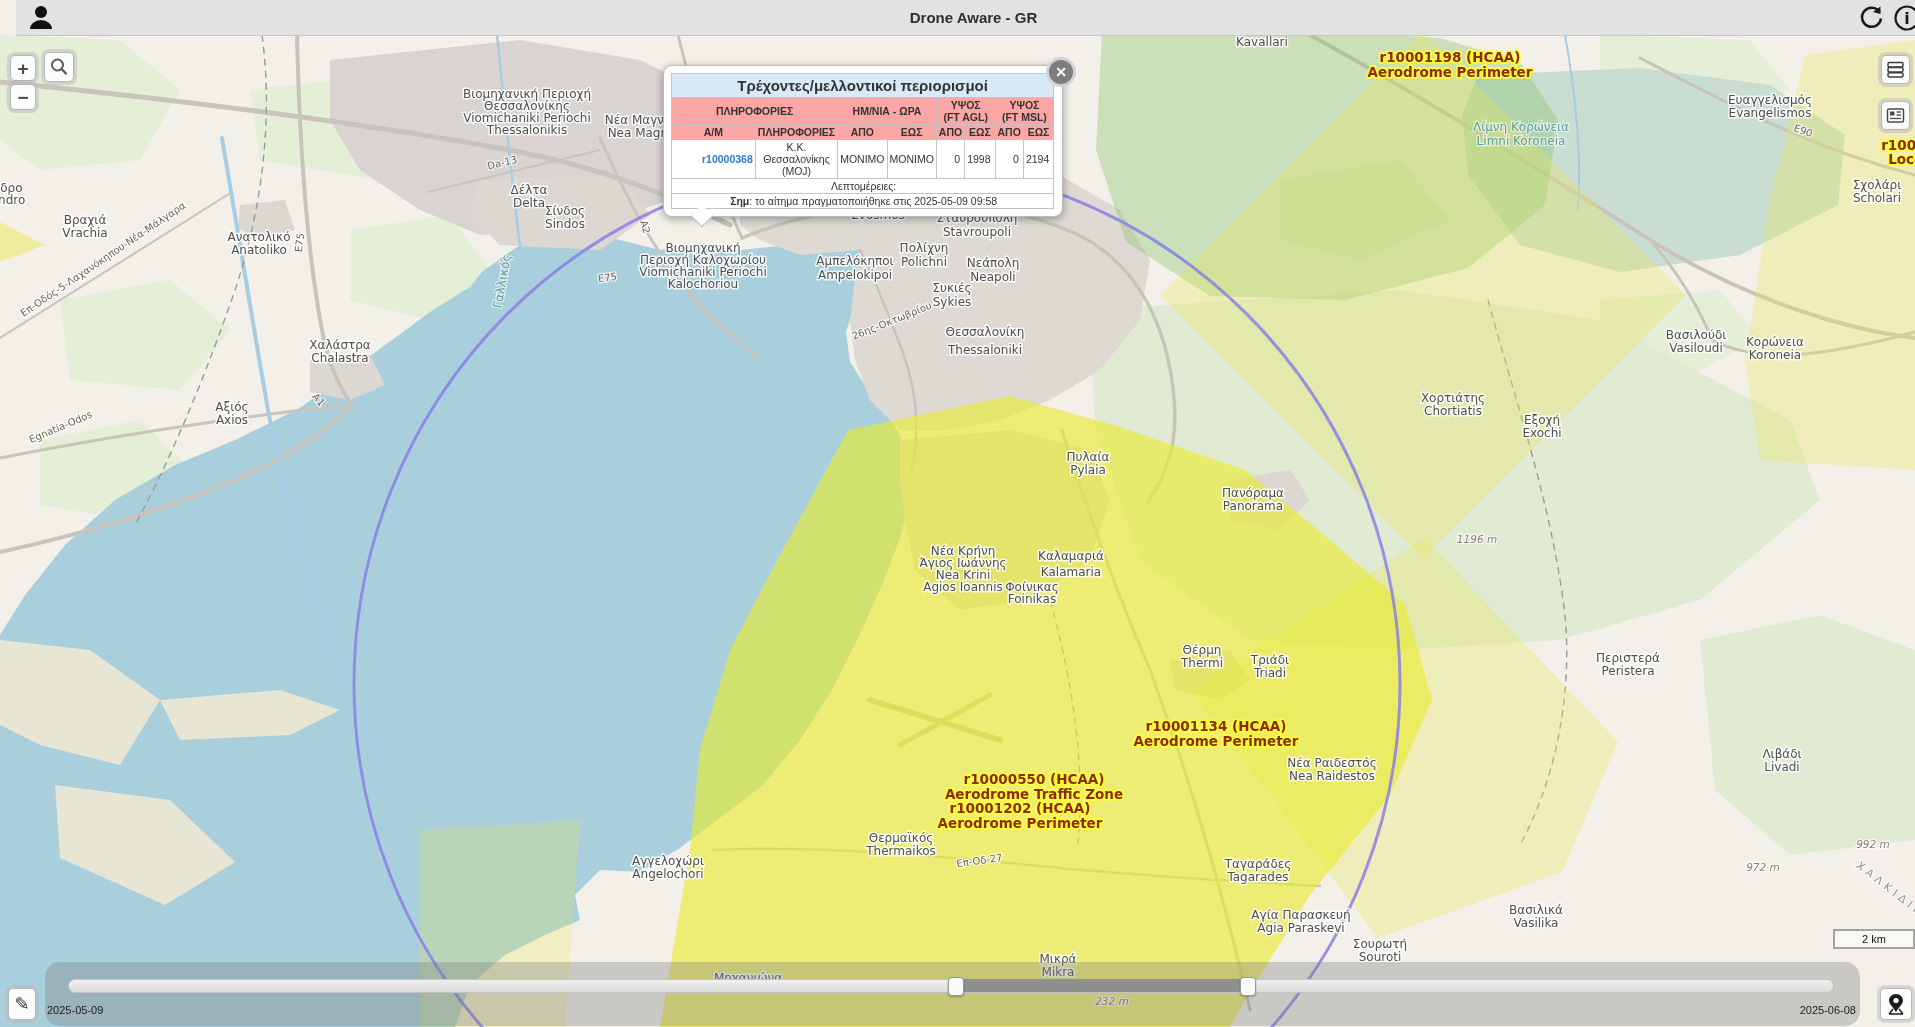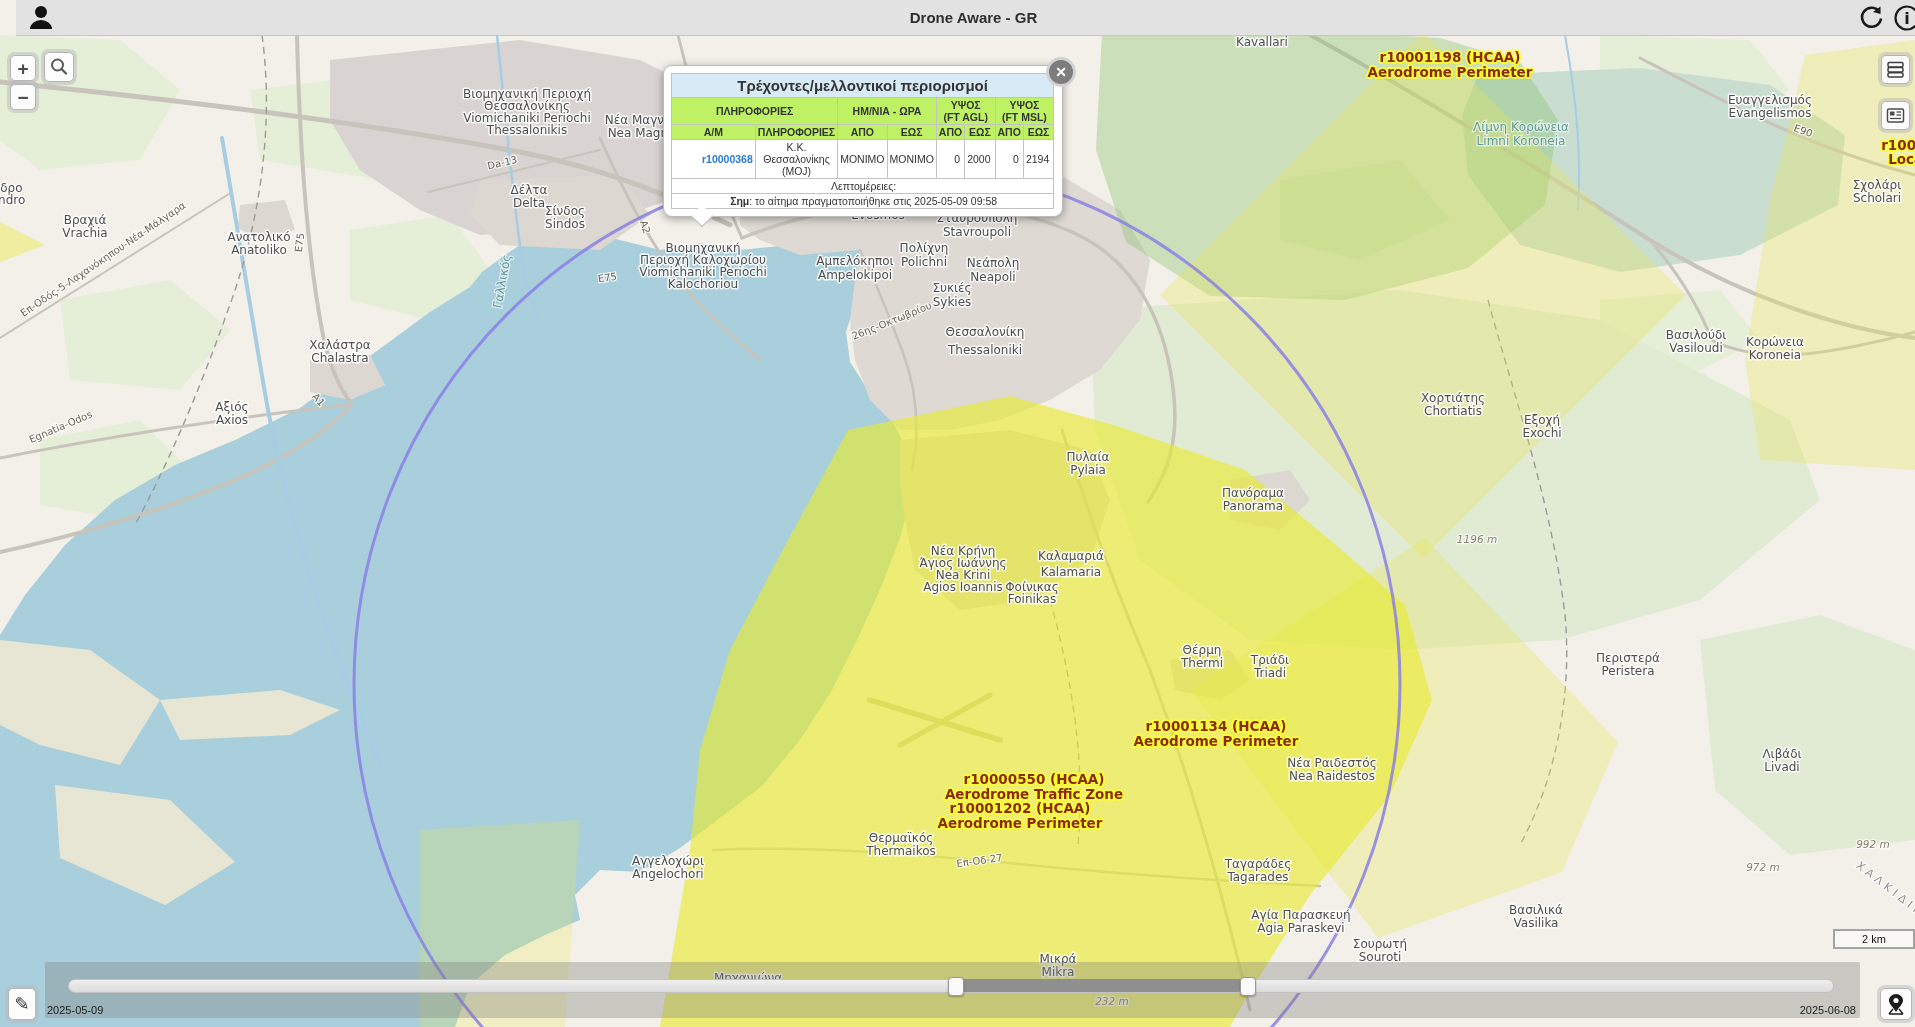--- a/index.html
+++ b/index.html
@@ -36,27 +36,27 @@
   .popup{position:absolute;left:663px;top:65px;width:384px;background:#fff;z-index:40;
          border:1px solid #bbb;border-radius:9px;box-shadow:0 2px 8px rgba(0,0,0,.35);padding:7px;}
   .popup .tail{position:absolute;bottom:-8px;left:30px;width:15px;height:15px;background:#fff;
          border-right:1px solid #bbb;border-bottom:1px solid #bbb;transform:rotate(45deg);}
   .popup-close{position:absolute;right:-14px;top:-9px;width:24px;height:24px;border-radius:50%;
          background:#7d7d7d;border:3px solid #d2d2d2;color:#fff;font-size:14px;font-weight:bold;
          display:flex;align-items:center;justify-content:center;cursor:pointer;z-index:41;}
   table.restr{border-collapse:collapse;width:370px;font-size:10.5px;color:#333;}
   table.restr th,table.restr td{border:1px solid #c3c3c3;padding:1px 2px;text-align:center;}
   table.restr .t-title{background:#d9eaf7;font-weight:600;font-size:15px;padding:3px 2px;}
-  table.restr .t-head{background:#bef264;font-weight:bold;}
+  table.restr .t-head{background:#fca5a5;font-weight:bold;}
   table.restr td.num{text-align:right;padding-right:4px;}
   table.restr td.left{text-align:center;padding-left:4px;}
   a.restr-link{color:#2b7bd0;text-decoration:none;font-weight:bold;padding-left:28px;}
   
-  .timeline{position:absolute;left:45px;top:962px;width:1815px;height:56px;z-index:20;
-            background:rgba(125,125,125,.35);border-radius:2px;}
+  .timeline{position:absolute;left:45px;top:962px;width:1815px;height:64px;z-index:20;
+            background:rgba(125,125,125,.35);border-radius:15px;}
   .tl-track{position:absolute;left:23px;top:17px;width:1764px;height:12px;border-radius:7px;
             background:linear-gradient(#efefef,#dcdcdc);border:1px solid #c2c2c2;}
   .tl-range{position:absolute;left:911px;top:17px;width:289px;height:13px;border-radius:7px;
             background:#8f8f8f;}
   .tl-handle{position:absolute;top:15px;width:14px;height:17px;background:#fafafa;
             border:1px solid #999;border-radius:4px;box-shadow:0 1px 2px rgba(0,0,0,.3);}
   .tl-date{position:absolute;top:42px;font-size:11px;color:#1c1c1c;}
   
   .scalebar{position:absolute;left:1833px;top:929px;width:78px;height:16px;z-index:25;
             background:rgba(255,255,255,.55);border:2px solid #a3a3a3;font-size:11px;
@@ -325,21 +325,21 @@
       <tr>
         <td><a class="restr-link" href="#">r10000368</a></td>
         <td>
           <span>Κ.Κ.</span><br>
           <span>Θεσσαλονίκης</span><br>
           <span>(MOJ)</span>
         </td>
         <td>MONIMO</td>
         <td>MONIMO</td>
         <td class="num">0</td>
-        <td class="num">2000</td>
+        <td class="num">1998</td>
         <td class="num">0</td>
         <td class="num">2194</td>
       </tr>
       <tr>
             <td class="left" colspan="8">Λεπτομέρειες:</td>
           </tr>
       <tr>
             <td class="left" colspan="8">
         <b>Σημ</b><span>: το αίτημα πραγματοποιήθηκε στις 2025-05-09 09:58</span>
       </td>

